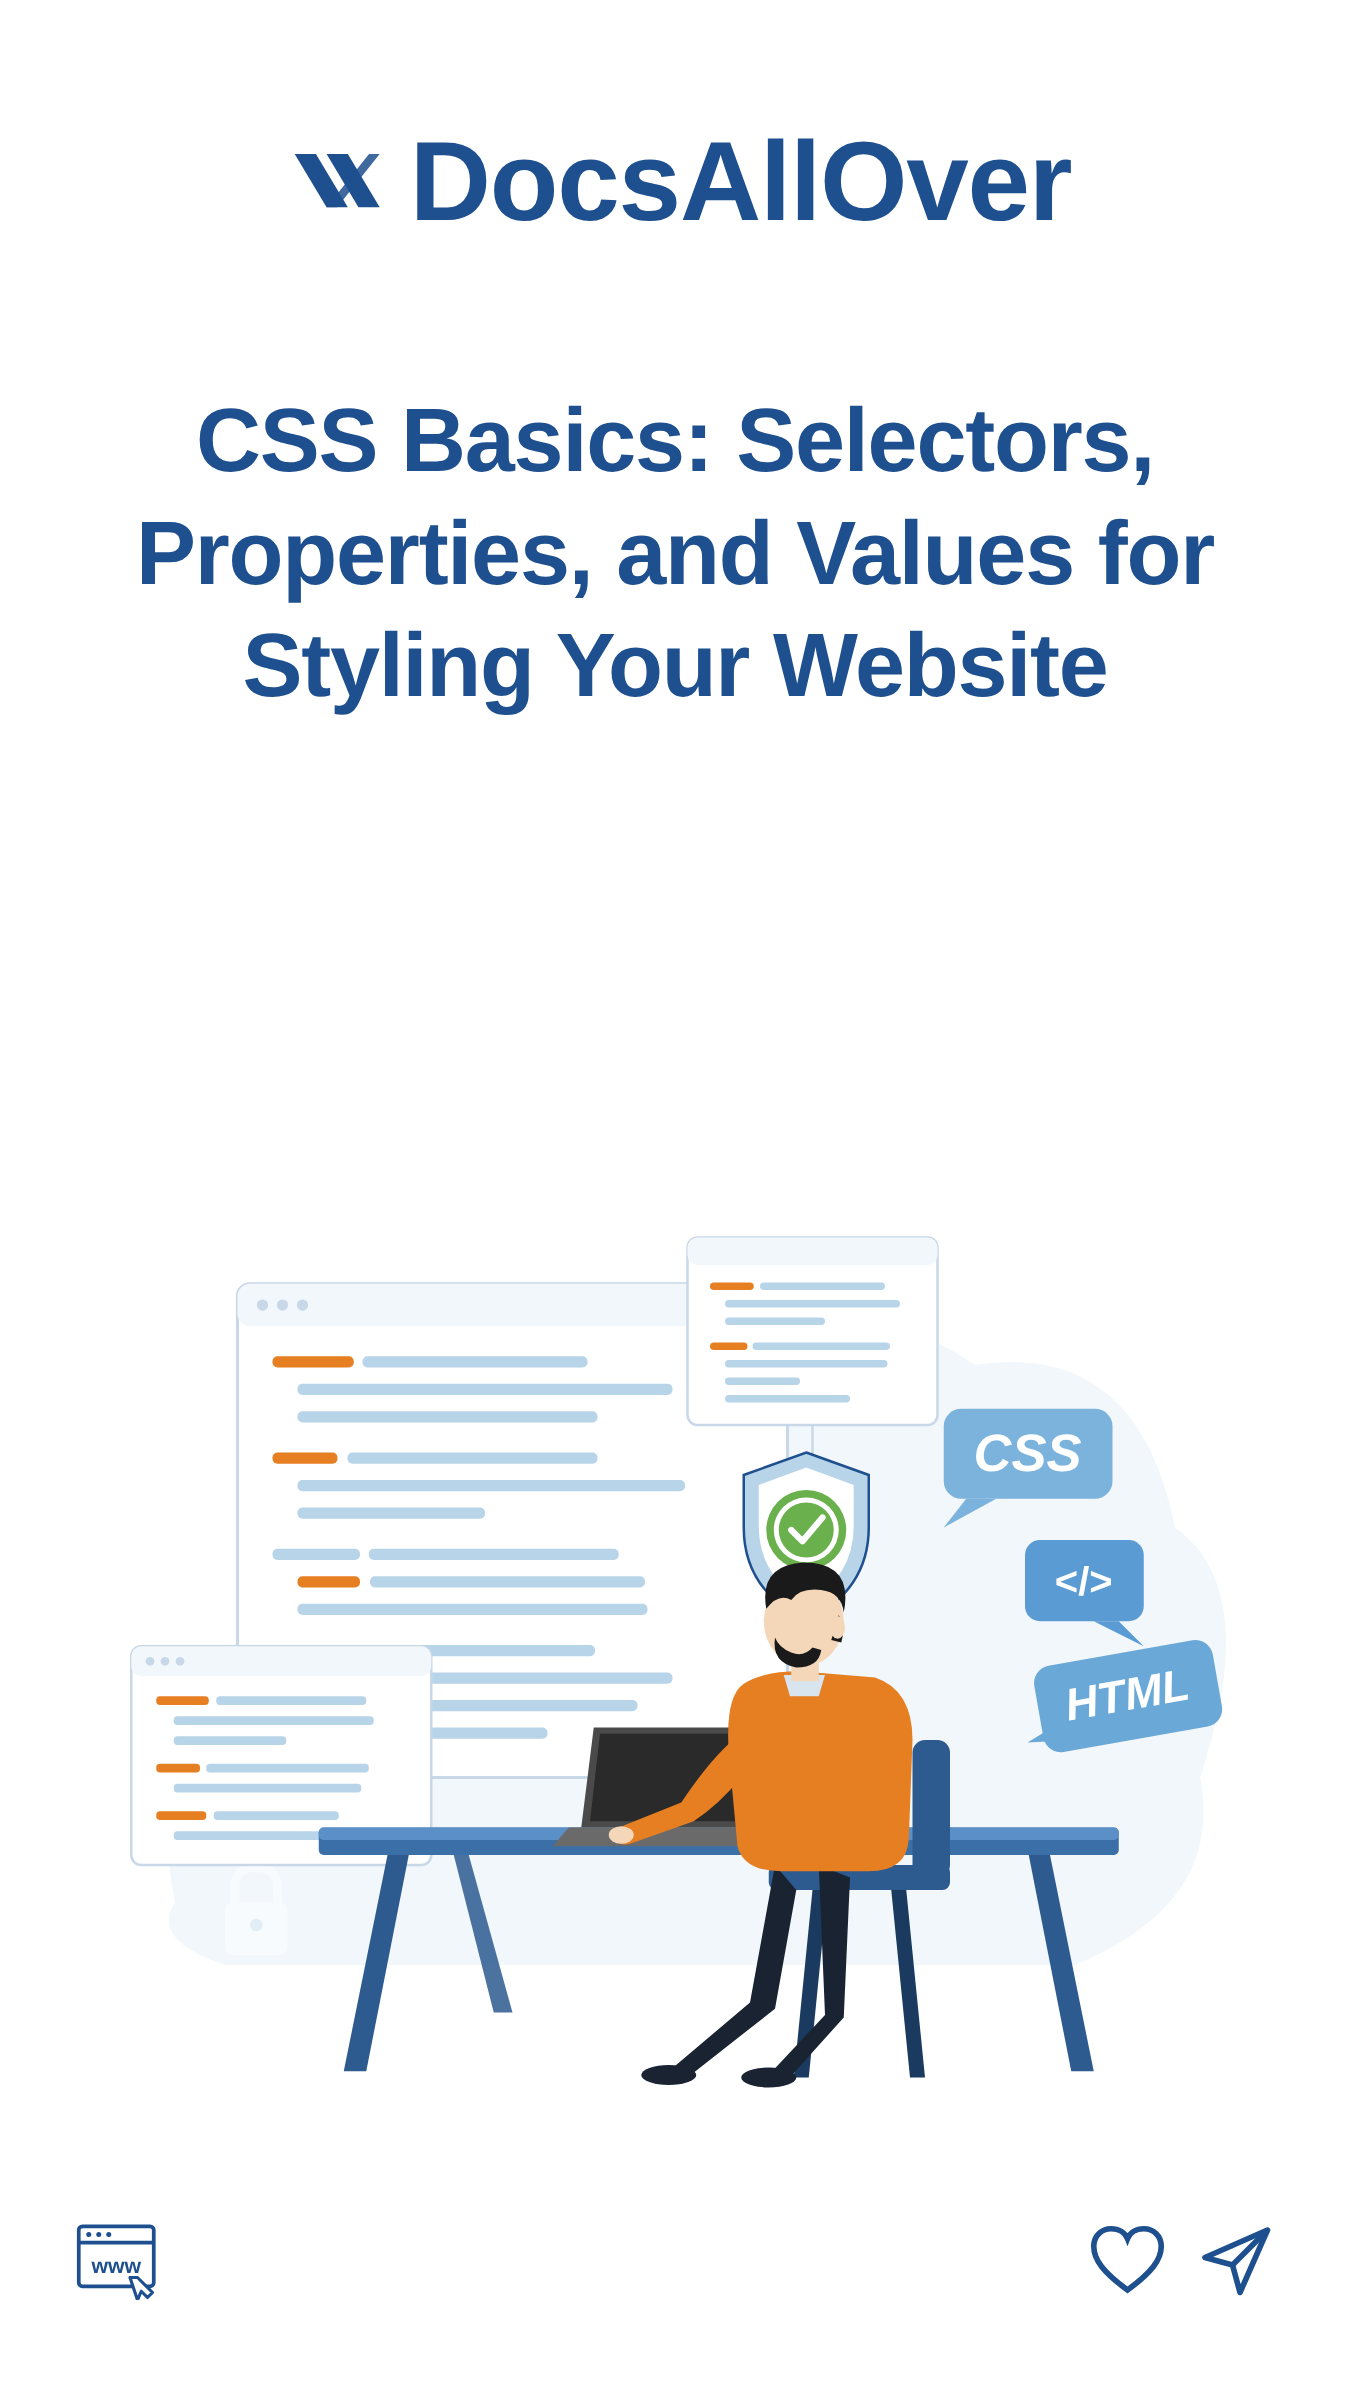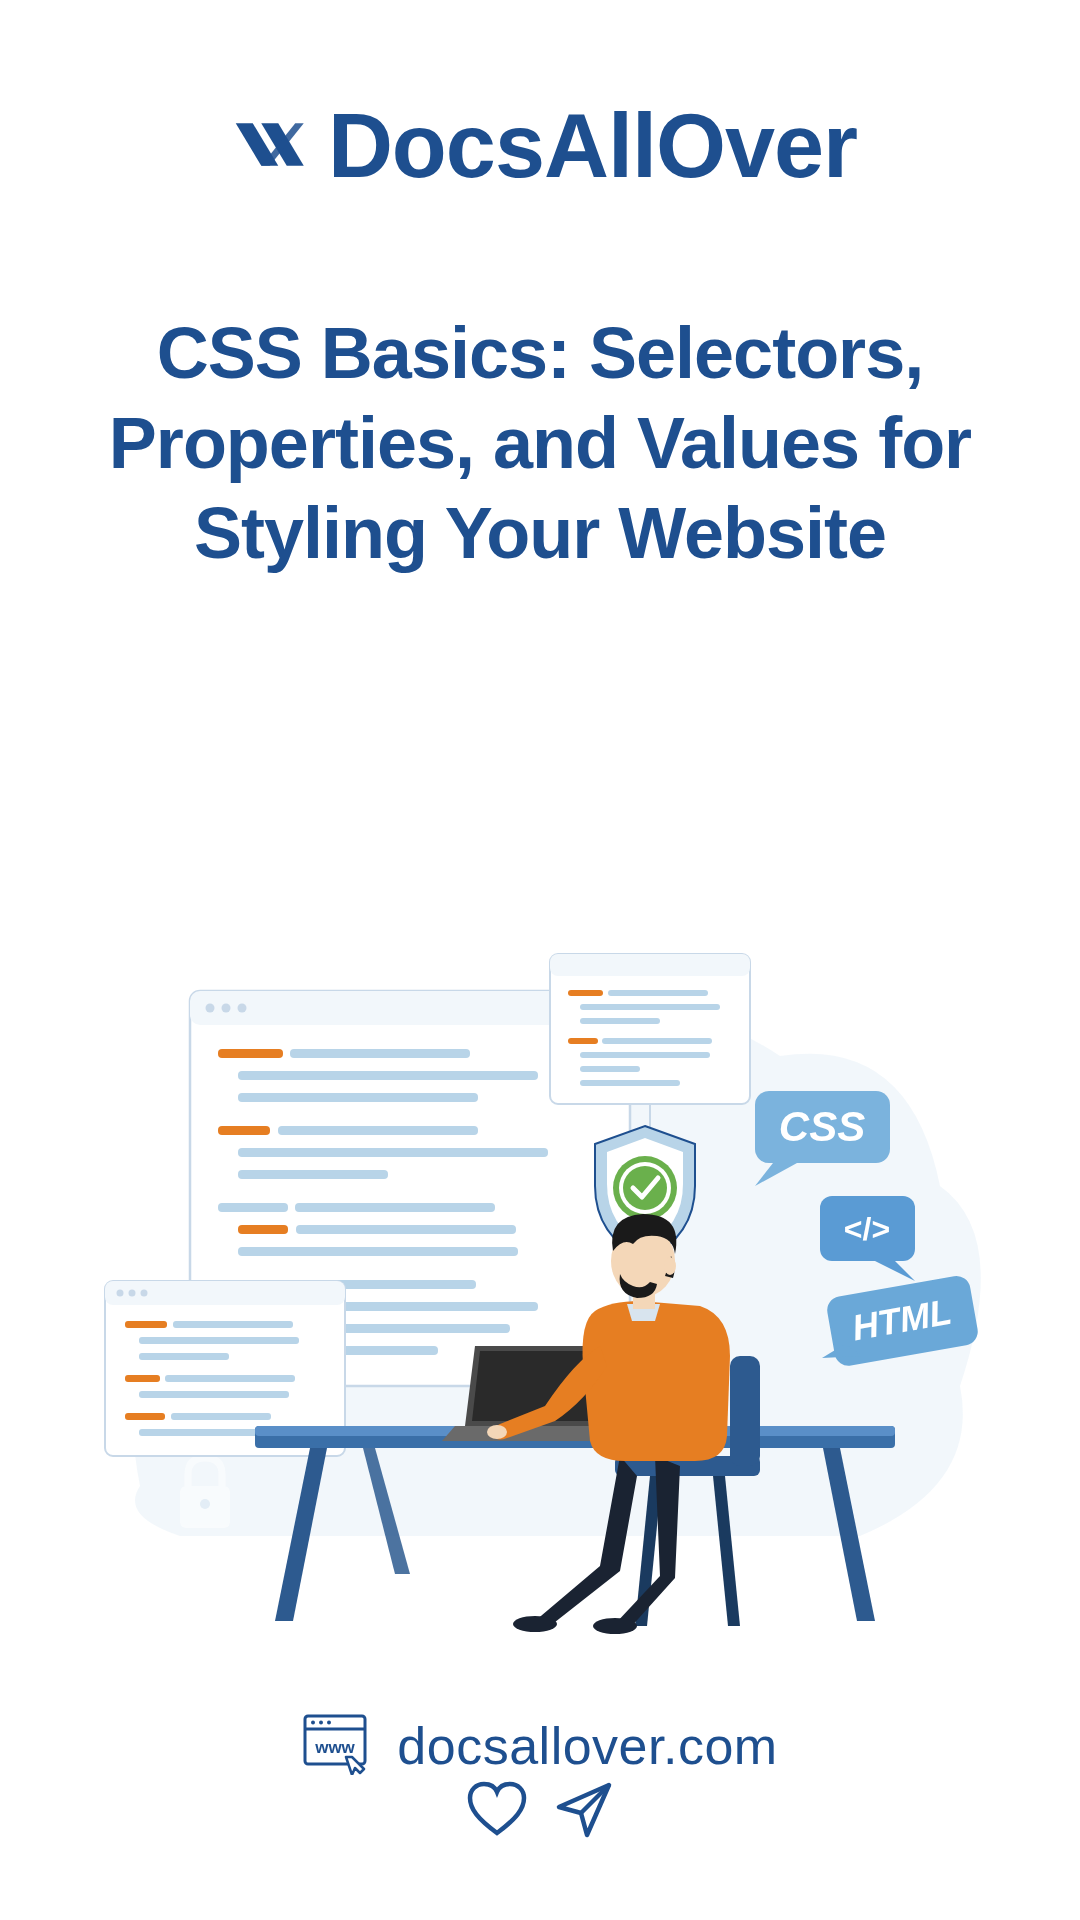--- a/index.html
+++ b/index.html
@@ -33,36 +33,35 @@
     text-align: center;
     font-size: 72px;
     font-weight: 800;
     color: #1e4f8f;
     line-height: 1.25;
     padding: 0 70px;
     letter-spacing: -1px;
   }
   .illustration {
     position: absolute;
-    top: 936px;
+    top: 972px;
     left: 50%;
     transform: translateX(-50%);
     width: 960px;
     height: 720px;
   }
   .footer {
     position: absolute;
     bottom: 75px;
     left: 0;
     right: 0;
     display: flex;
-    align-items: center;
+    align-items: flex-end;
     justify-content: space-between;
     padding: 0 60px;
-    flex-direction: column;
   }
   .footer-left {
     display: flex;
     align-items: center;
     gap: 25px;
   }
   .www-icon {
     width: 70px;
     height: 62px;
   }
@@ -252,21 +251,20 @@
       <svg class="www-icon" viewBox="0 0 70 62">
         <rect x="3" y="3" width="60" height="48" rx="3" fill="none" stroke="#1e4f8f" stroke-width="3"></rect>
         <line x1="3" y1="16" x2="63" y2="16" stroke="#1e4f8f" stroke-width="3"></line>
         <circle cx="11" cy="9.5" r="2" fill="#1e4f8f"></circle>
         <circle cx="19" cy="9.5" r="2" fill="#1e4f8f"></circle>
         <circle cx="27" cy="9.5" r="2" fill="#1e4f8f"></circle>
         <text x="33" y="40" font-family="Arial" font-size="17" font-weight="bold" fill="#1e4f8f" text-anchor="middle">www</text>
         <path d="M 50 44 L 62 56 L 58 60 L 53 55 L 50 62 L 44 44 Z" fill="#ffffff" stroke="#1e4f8f" stroke-width="2.5" stroke-linejoin="round"></path>
       </svg>
     </span>
-    <span class="url">docsallover.com</span>
   </div>
   <div class="footer-right">
     <span>
       <svg class="heart-icon" viewBox="0 0 62 62">
         <path d="M 31 54 C 12 40 4 30 4 19 C 4 11 10 5 18 5 C 24 5 29 8 31 13 C 33 8 38 5 44 5 C 52 5 58 11 58 19 C 58 30 50 40 31 54 Z" fill="none" stroke="#1e4f8f" stroke-width="4.5"></path>
       </svg>
     </span>
     <span>
       <svg class="send-icon" viewBox="0 0 62 62">
         <path d="M 56 6 L 6 28 L 28 34 L 34 56 Z" fill="none" stroke="#1e4f8f" stroke-width="4.5" stroke-linejoin="round"></path>

